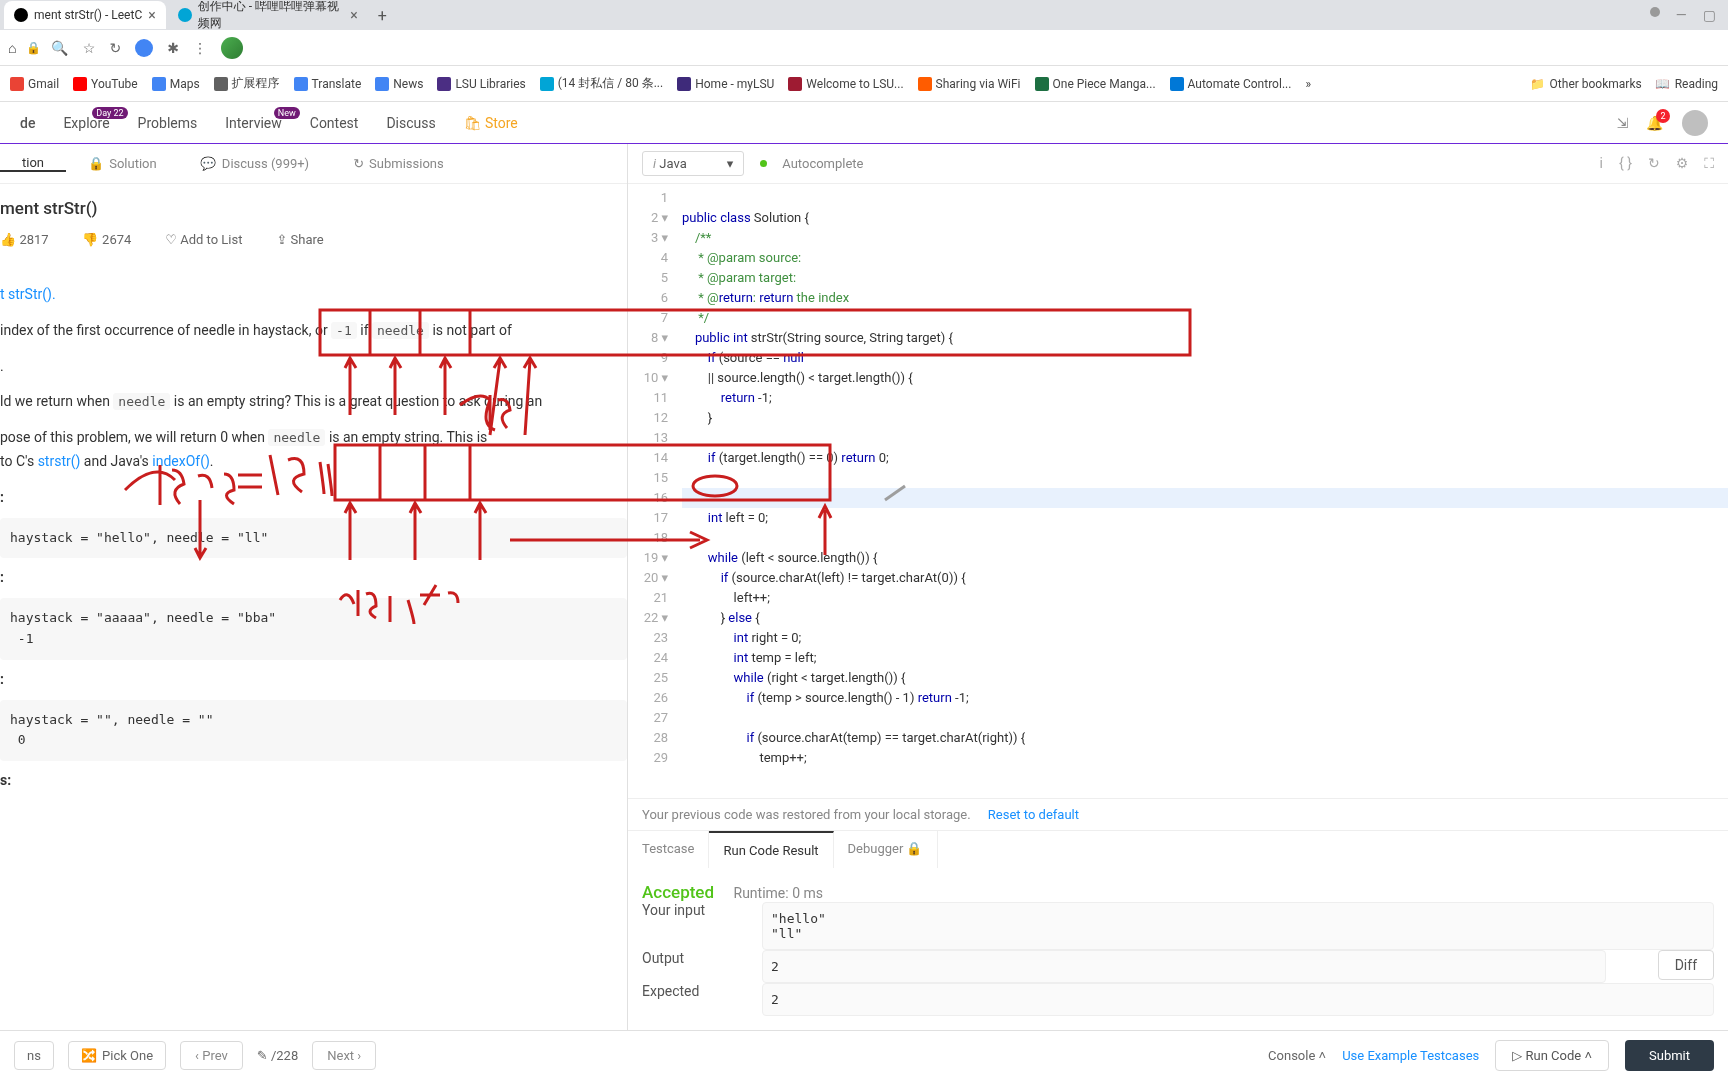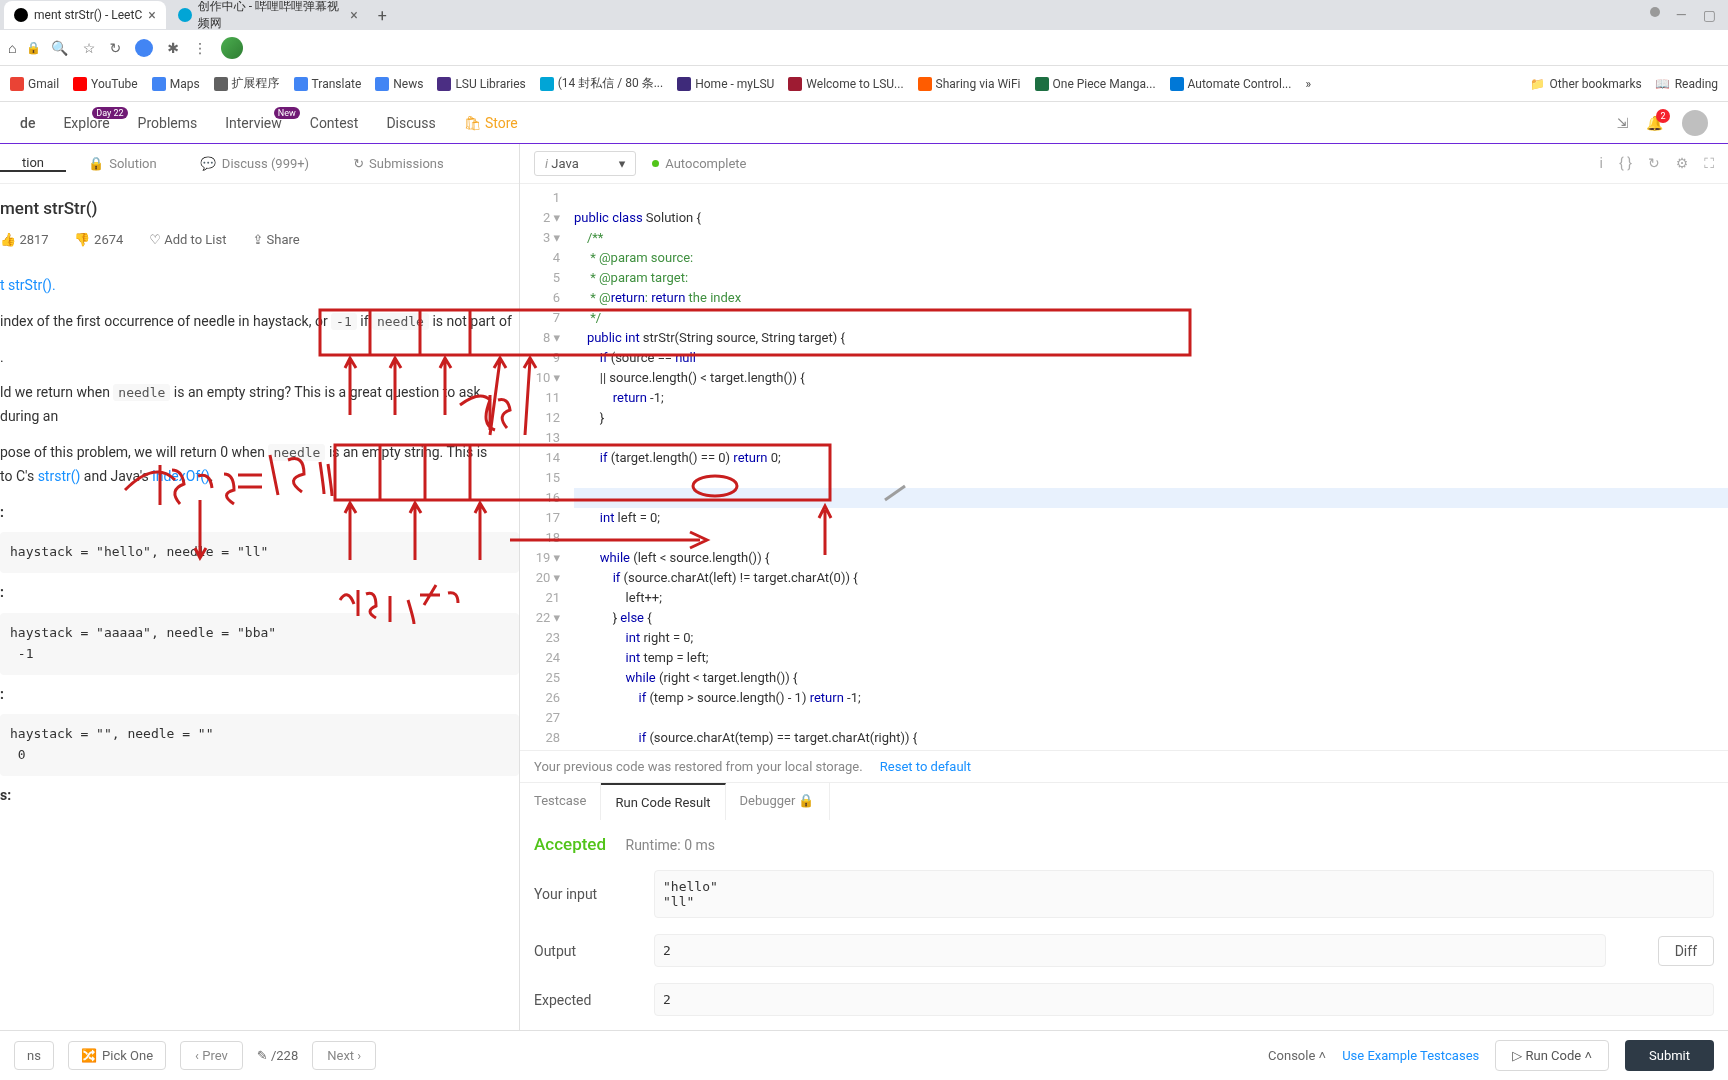--- a/index.html
+++ b/index.html
@@ -25,56 +25,56 @@
 .site-nav{height:42px;display:flex;align-items:center;padding:0 20px;gap:28px;font-size:14px;color:#4c4c4c;border-bottom:1px solid #6d28d9}
 .site-nav .logo{font-weight:500;color:#555}
 .site-nav a{color:#555;position:relative}
 .site-nav .badge{position:absolute;top:-8px;right:-18px;background:#701a75;color:#fff;font-size:9px;padding:1px 4px;border-radius:6px}
 .site-nav .store{color:#f5a623}
 .site-nav-right{margin-left:auto;display:flex;gap:18px;align-items:center;color:#888}
 .bell-b{position:relative}
 .bell-b .cnt{position:absolute;top:-6px;right:-6px;background:#f5222d;color:#fff;font-size:9px;width:14px;height:14px;border-radius:50%;display:flex;align-items:center;justify-content:center}
 .avatar{width:26px;height:26px;border-radius:50%;background:#bfbfbf}
 .content{display:flex;height:calc(100% - 144px - 50px)}
-.left-pane{width:520px;border-right:1px solid #e0e0e0;display:flex;flex-direction:column;overflow:hidden}
+.left-pane{width:628px;border-right:1px solid #e0e0e0;display:flex;flex-direction:column;overflow:hidden}
 .prob-tabs{height:40px;display:flex;align-items:center;font-size:13px;color:#888;border-bottom:1px solid #eee}
 .prob-tabs .pt{padding:0 22px;display:flex;align-items:center;gap:5px}
 .prob-tabs .pt.active{color:#333;border-bottom:2px solid #333}
 .prob-content{padding:14px 0 10px 0;flex:1;overflow:hidden;position:relative}
 .prob-title{font-size:17px;font-weight:500;margin-bottom:14px}
-.prob-meta{display:flex;gap:26px;font-size:13px;color:#666;align-items:center;margin-bottom:27px}
+.prob-meta{display:flex;gap:34px;font-size:13px;color:#666;align-items:center;margin-bottom:36px}
 .prob-desc{font-size:14px;color:#333;line-height:1.7}
 .prob-desc p{margin-bottom:12px}
 .prob-desc code{background:#f7f7f7;padding:1px 5px;border-radius:3px;font-family:Consolas,monospace;font-size:13px;color:#555}
 .prob-desc .kw{color:#1890ff}
 .example pre{background:#f7f7f7;padding:10px;border-radius:4px;font-family:Consolas,monospace;font-size:13px;margin:8px 0;line-height:1.6;white-space:pre}
 .right-pane{flex:1;display:flex;flex-direction:column}
 .editor-bar{height:40px;display:flex;align-items:center;padding:0 14px;gap:16px;border-bottom:1px solid #eee}
 .lang-sel{border:1px solid #d9d9d9;padding:4px 10px;border-radius:3px;font-size:13px;color:#555;display:flex;gap:40px;align-items:center}
-.autocomplete{font-size:13px;color:#888;display:flex;align-items:center;gap:6px}
+.autocomplete{font-size:13px;color:#888;display:flex;align-items:center;gap:15px}
 .autocomplete .dot{width:7px;height:7px;background:#52c41a;border-radius:50%}
 .editor-icons{margin-left:auto;display:flex;gap:16px;color:#aaa}
 .editor{flex:1;display:flex;font-family:Consolas,Monaco,monospace;font-size:13px;line-height:1.55;overflow:hidden}
 .gutter{width:50px;text-align:right;padding:4px 10px 0 0;color:#aaa;background:#fff;user-select:none}
 .gutter .ln{height:20px}
 .code{flex:1;padding:4px 0 0 4px;white-space:pre;position:relative}
 .code .line{height:20px}
 .hl-line{background:#e8f1fd}
 .kw1{color:#0000aa}
 .cm{color:#409040}
 .restore-bar{padding:8px 14px;font-size:13px;color:#888;border-top:1px solid #eee}
 .restore-bar .reset{color:#1890ff;margin-left:14px}
 .result-tabs{display:flex;border-top:1px solid #eee;font-size:13px}
 .result-tabs .rt{padding:10px 14px;color:#888;border-right:1px solid #eee}
 .result-tabs .rt.active{color:#333;border-top:2px solid #333}
 .result-tabs .lock-i{color:#f5a623}
 .result-body{padding:14px;font-size:14px}
 .accepted{color:#52c41a;font-size:17px;font-weight:500}
 .runtime{color:#888;margin-left:16px}
-.result-row{display:flex;align-items:center;margin-top:16px;gap:40px}
+.result-row{display:flex;align-items:flex-start;margin-top:0;gap:40px}
 .result-row .lbl{width:80px;color:#555;font-size:14px}
 .result-row .val{flex:1;background:#fafafa;border:1px solid #eee;padding:8px;border-radius:4px;font-family:Consolas,monospace;font-size:13px;white-space:pre}
 .diff-btn{border:1px solid #d9d9d9;padding:6px 16px;border-radius:4px;margin-left:12px;color:#555}
 .footer{height:50px;border-top:1px solid #e0e0e0;display:flex;align-items:center;padding:0 14px;gap:14px;position:absolute;bottom:0;left:0;right:0;background:#fff}
 .footer-left{display:flex;gap:14px;align-items:center;font-size:13px;color:#666}
 .pickone{border:1px solid #d9d9d9;padding:6px 12px;border-radius:4px;display:flex;gap:5px;align-items:center}
 .prev,.next{border:1px solid #d9d9d9;padding:6px 14px;border-radius:4px;color:#888}
 .footer-right{margin-left:auto;display:flex;align-items:center;gap:16px;font-size:13px;color:#666}
 .footer-right .link{color:#1890ff}
 .runcode{border:1px solid #d9d9d9;padding:7px 16px;border-radius:4px;color:#555}

